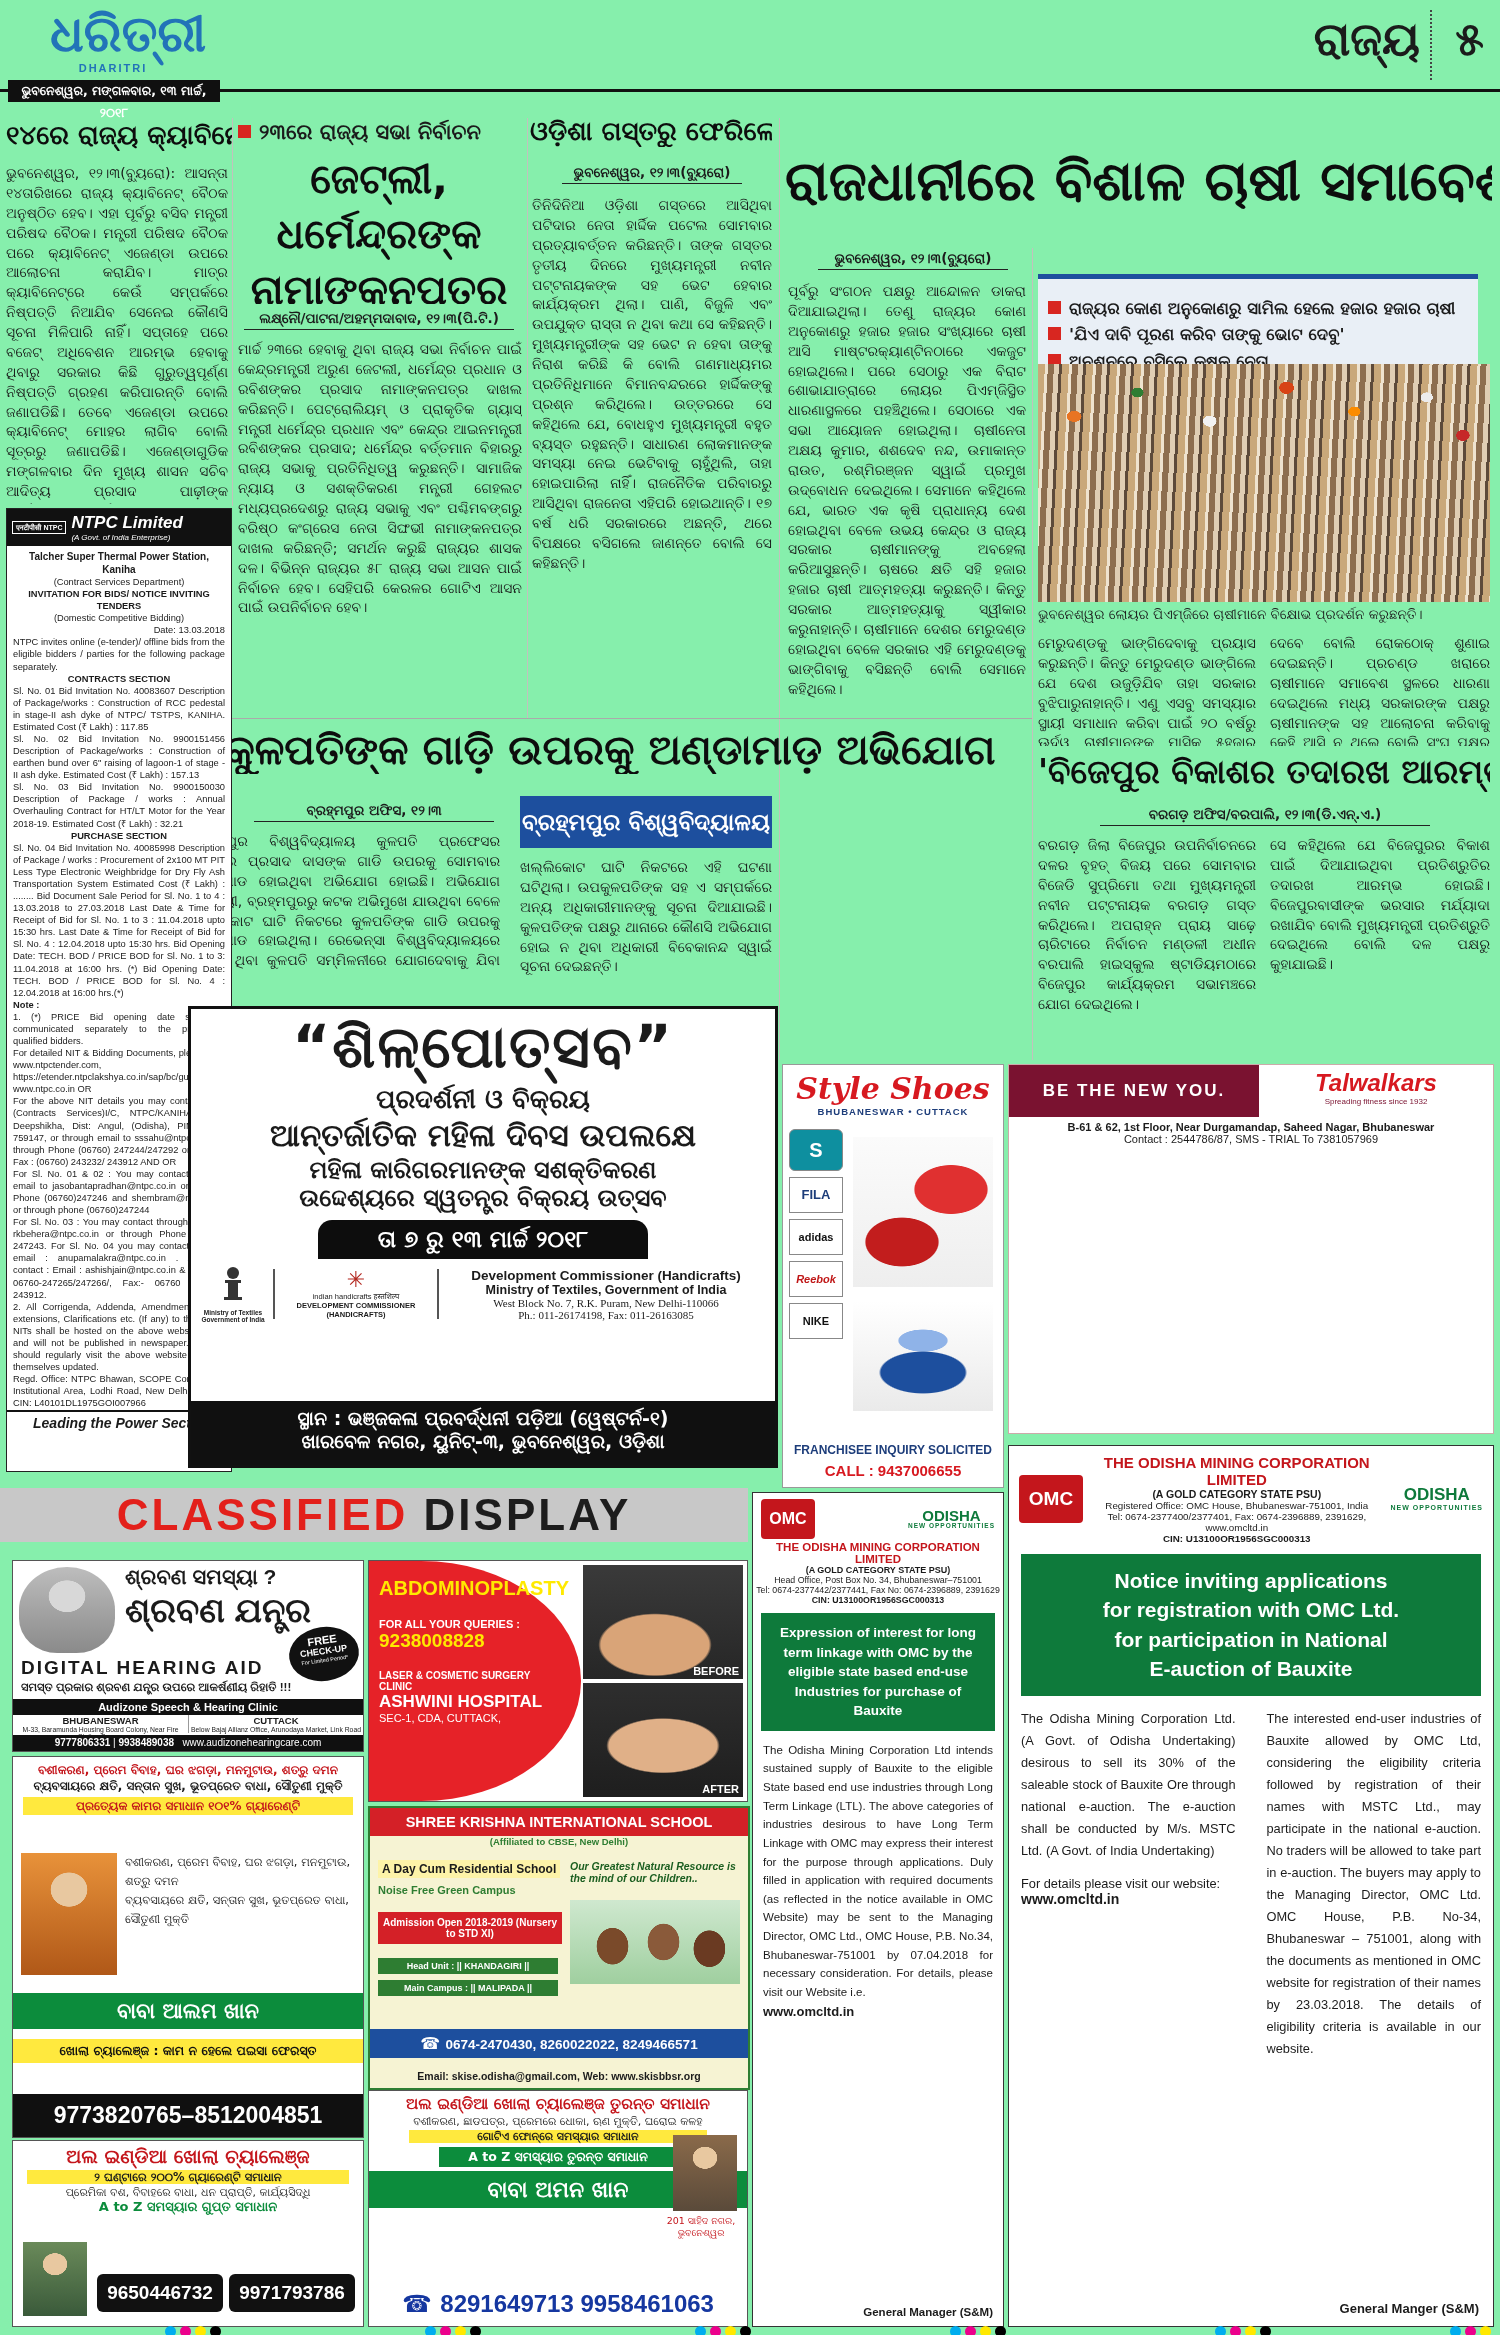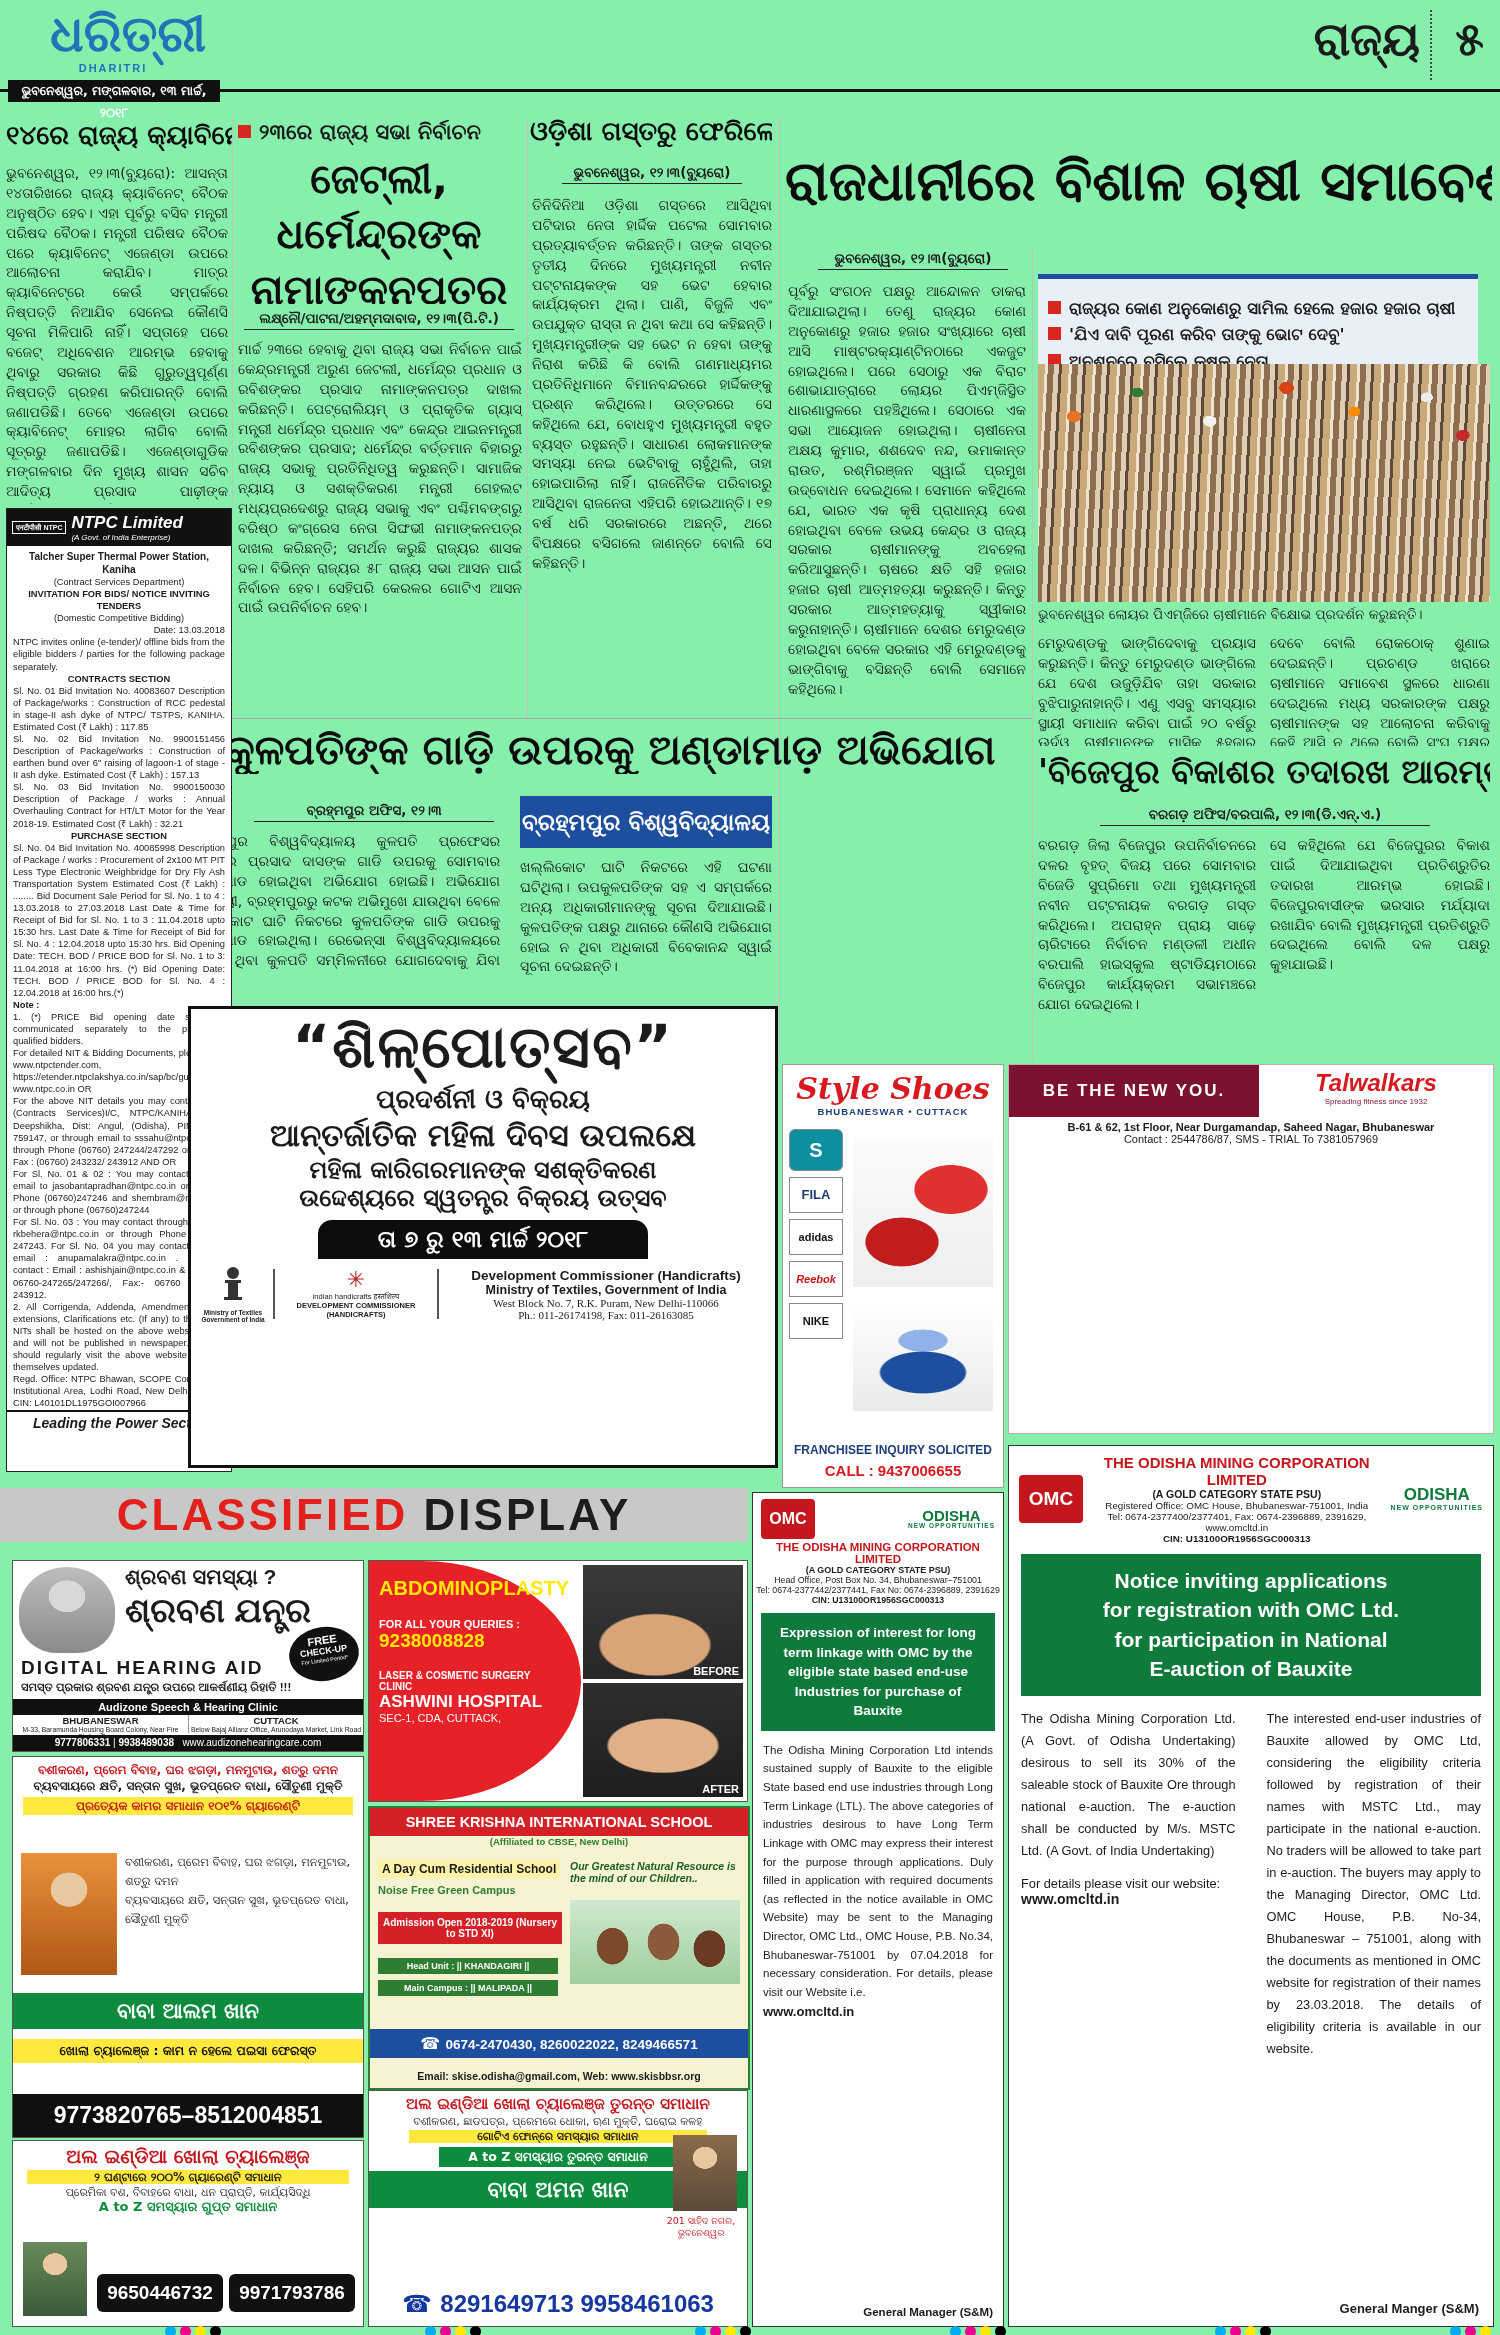--- a/index.html
+++ b/index.html
@@ -164,20 +164,24 @@
         <div class="en" style="font-size:7.5px;">indian handicrafts हस्तशिल्प</div>
         <div class="en b" style="font-size:7.5px;">DEVELOPMENT COMMISSIONER (HANDICRAFTS)</div>
       </div>
       <div class="en" style="flex:1;text-align:center;">
         <div class="b" style="font-size:13.5px;">Development Commissioner (Handicrafts)</div>
         <div class="b" style="font-size:12.5px;">Ministry of Textiles, Government of India</div>
         <div style="font-size:11px;font-family:'Liberation Serif',serif;">West Block No. 7, R.K. Puram, New Delhi-110066</div>
         <div style="font-size:11px;font-family:'Liberation Serif',serif;">Ph.: 011-26174198, Fax: 011-26163085</div>
       </div>
     </div>
+    <div class="blackbar c" style="position:absolute;left:0;right:0;bottom:0;height:58px;padding-top:6px;">
+      <div style="font-size:19px;font-weight:700;">ସ୍ଥାନ : ଭଞ୍ଜକଳା ପ୍ରବର୍ଦ୍ଧନୀ ପଡ଼ିଆ (ୱେଷ୍ଟର୍ନ-୧)</div>
+      <div style="font-size:19px;font-weight:700;">ଖାରବେଳ ନଗର, ୟୁନିଟ୍-୩, ଭୁବନେଶ୍ୱର, ଓଡ଼ିଶା</div>
+    </div>
   </div>
 
   <div class="abs ad" style="left:782px;top:1064px;width:220px;height:422px;border-color:#999;">
     <div class="c" style="font-size:30px;font-weight:800;font-style:italic;color:#d71920;margin-top:6px;font-family:'DejaVu Serif',serif;">Style Shoes</div>
     <div class="c en b" style="font-size:9.5px;letter-spacing:1px;color:#1d3d7a;">BHUBANESWAR • CUTTACK</div>
     <div style="position:absolute;left:6px;top:64px;width:54px;">
       <div class="chip" style="height:40px;line-height:40px;background:#0e8f9f;color:#fff;font-size:20px;border-radius:6px;margin-bottom:6px;">S</div>
       <div class="chip" style="height:34px;line-height:34px;color:#1d3d7a;font-size:13px;margin-bottom:6px;">FILA</div>
       <div class="chip" style="height:34px;line-height:34px;color:#111;font-size:11px;margin-bottom:6px;">adidas</div>
       <div class="chip" style="height:34px;line-height:34px;color:#c01818;font-size:11px;font-style:italic;margin-bottom:6px;">Reebok</div>

